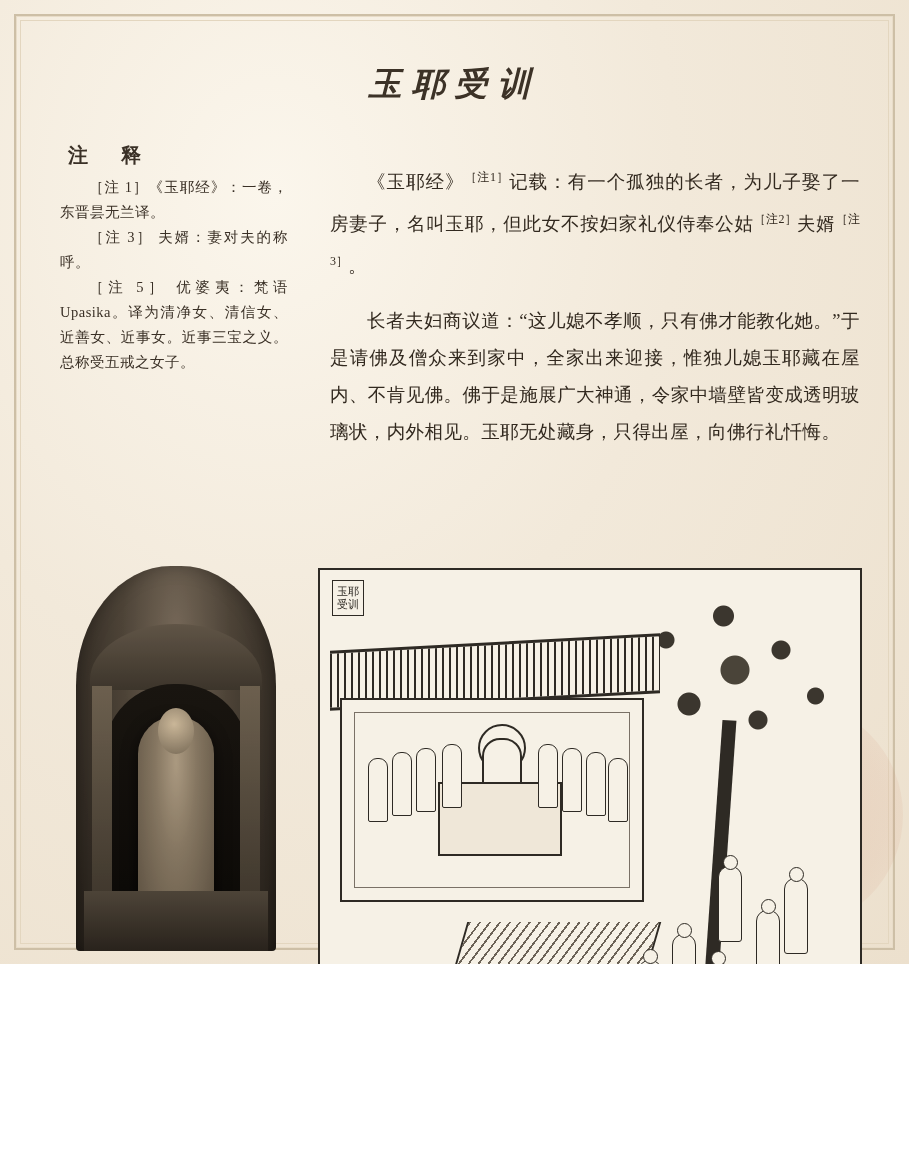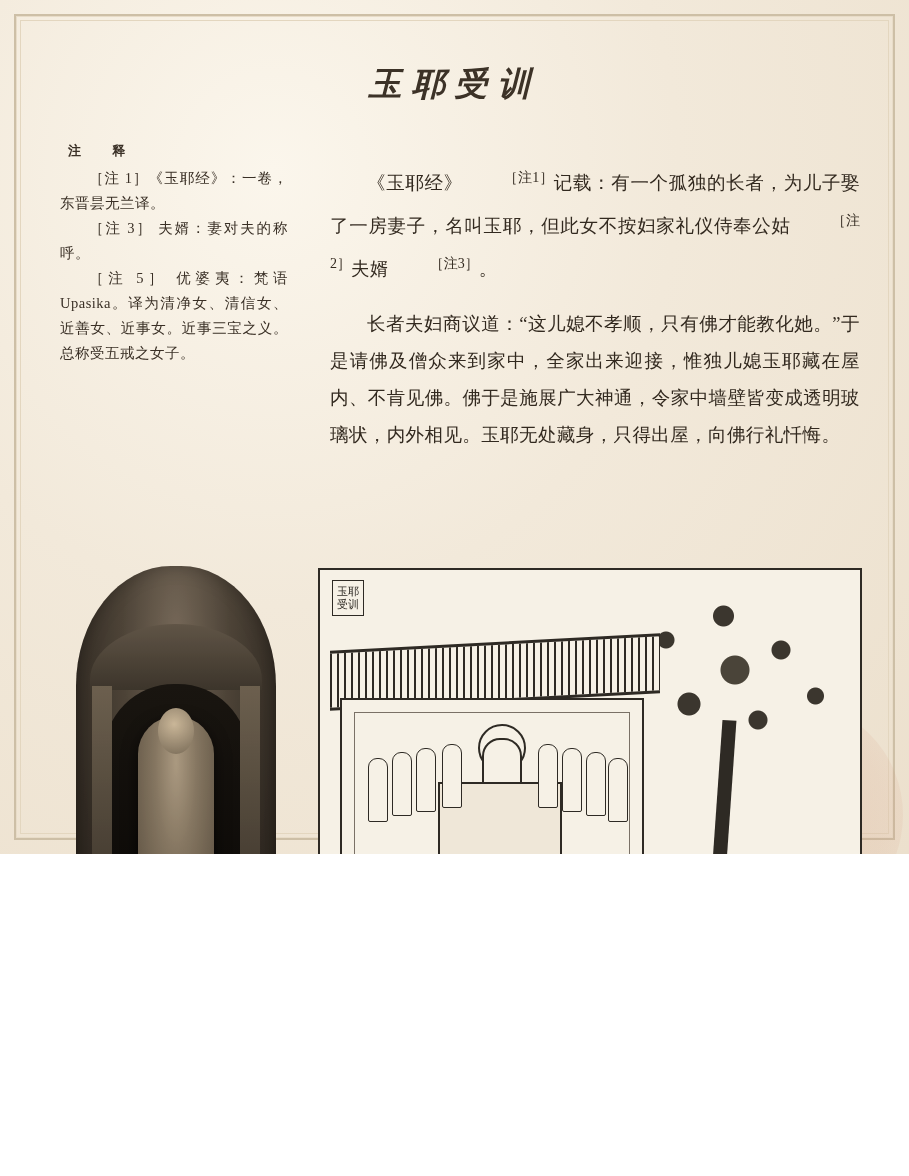--- a/index.html
+++ b/index.html
@@ -9,21 +9,21 @@
   }
   body {
     width: 909px;
     height: 1176px;
     font-family: "Liberation Serif", serif;
     overflow: hidden;
   }
   #page {
     position: relative;
     width: 909px;
-    height: 854px;
+    height: 964px;
     background: #f4ece0;
     background-image:
       radial-gradient(ellipse at 30% 20%, #fbf6ec 0%, #f2e9da 45%, #ece0cd 100%);
     overflow: hidden;
   }
   
   #page-border {
     position: absolute;
     left: 14px;
     top: 14px;
@@ -76,21 +76,21 @@
   }
 
   
   #left-col {
     position: absolute;
     left: 60px;
     top: 142px;
     width: 228px;
   }
   .notes-heading {
-    font-size: 13px;
+    font-size: 20px;
     font-weight: bold;
     color: #3a3026;
     letter-spacing: 14px;
     margin-left: 8px;
     margin-bottom: 6px;
   }
   .note-item {
     font-size: 14.5px;
     line-height: 25px;
     color: #3a3026;
@@ -196,24 +196,23 @@
   .para {
     font-size: 18.5px;
     line-height: 37px;
     color: #32291f;
     text-align: justify;
     text-indent: 2em;
     margin-bottom: 4px;
     letter-spacing: 0.4px;
   }
   sup.note-ref {
-    font-size: 14px;
+    font-size: 12px;
     vertical-align: super;
     letter-spacing: 0;
-    margin-left: 41px;
   }
 
   
   #illustration {
     position: absolute;
     left: 318px;
     top: 568px;
     width: 540px;
     height: 548px;
     background: #f6f1e6;

